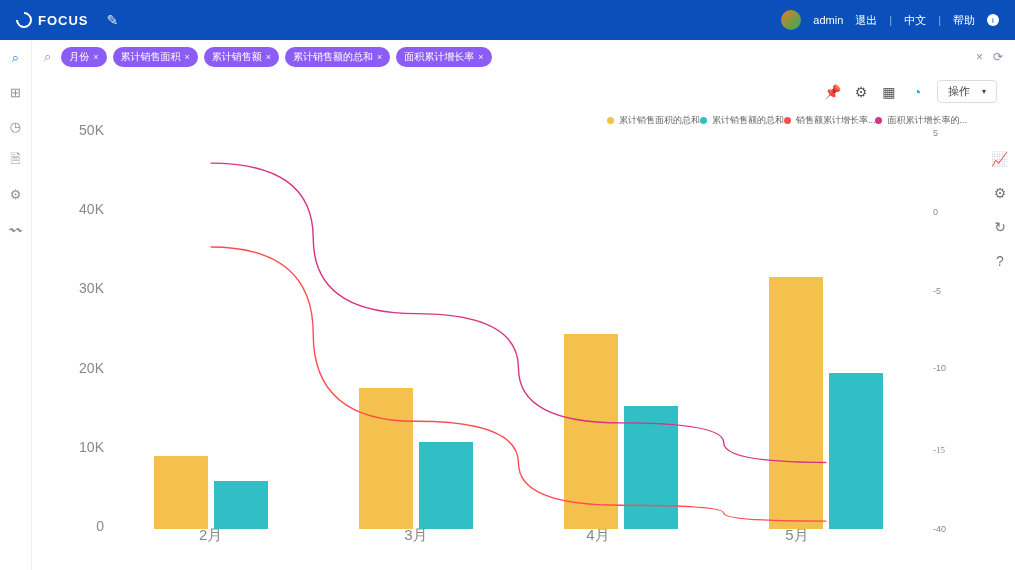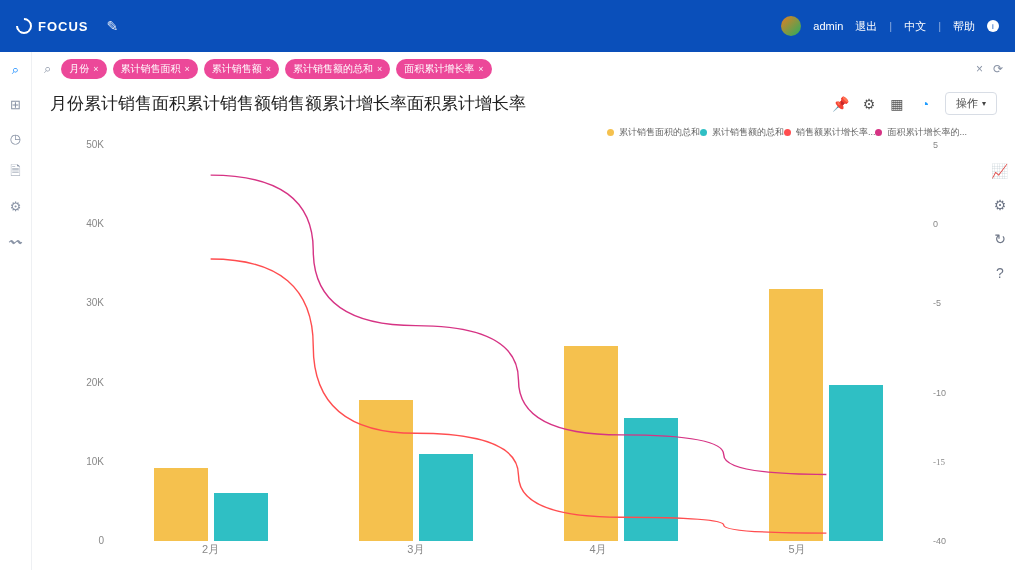--- a/index.html
+++ b/index.html
@@ -1,50 +1,50 @@
 <!DOCTYPE html>
 <html><head>
 <meta charset="utf-8">
 <style>
 * { margin:0; padding:0; box-sizing:border-box; font-family:-apple-system,BlinkMacSystemFont,"Segoe UI",sans-serif; }
 body { width:1015px; height:570px; overflow:hidden; background:#fff; }
-.header { height:52px; background:#0a4fba; display:flex; align-items:center; padding:0 16px; color:#fff; }
+.header { height:40px; background:#0a4fba; display:flex; align-items:center; padding:0 16px; color:#fff; }
 .logo { display:flex; align-items:center; gap:6px; font-weight:600; font-size:13px; letter-spacing:1px; }
 .logo-icon { width:16px; height:16px; border:2px solid #fff; border-radius:50%; border-left-color:transparent; transform:rotate(45deg); }
 .header-edit { margin-left:18px; font-size:14px; opacity:.9; cursor:pointer; }
 .spacer { flex:1; }
 .header-right { display:flex; align-items:center; gap:12px; font-size:11px; }
 .avatar { width:20px; height:20px; border-radius:50%; background:linear-gradient(135deg,#e67e22,#27ae60); }
 .hdr-link { cursor:pointer; }
 .hdr-sep { opacity:.5; }
 .main-wrap { display:flex; height:530px; }
 .sidebar { width:32px; background:#fff; border-right:1px solid #eef0f3; display:flex; flex-direction:column; align-items:center; padding-top:10px; gap:18px; color:#8a94a6; }
 .sidebar-item { width:16px; height:16px; display:flex; align-items:center; justify-content:center; cursor:pointer; font-size:13px; }
 .sidebar-item.active { color:#0a84ff; }
 .content { flex:1; position:relative; padding:0 8px; }
 .query-bar { display:flex; align-items:center; gap:6px; height:34px; padding:0 4px; }
 .q-search { color:#8a94a6; font-size:13px; margin-right:4px; }
 .chips { display:flex; gap:6px; flex-wrap:nowrap; }
-.chip { background:#ec4899; color:#fff; font-size:10px; padding:3px 8px; border-radius:10px; display:flex; align-items:center; gap:4px; cursor:pointer; }
+.chip { background:#8b5cf6; color:#fff; font-size:10px; padding:3px 8px; border-radius:10px; display:flex; align-items:center; gap:4px; cursor:pointer; }
 .chip-x { font-size:9px; opacity:.9; }
 .q-right { display:flex; align-items:center; gap:10px; color:#8a94a6; font-size:12px; }
 .title-row { display:flex; align-items:center; padding:6px 10px 4px; }
 .title { font-size:17px; font-weight:500; color:#222; }
 .title-tools { display:flex; align-items:center; gap:12px; color:#555; }
 .tool-ico { width:16px; height:16px; display:flex; align-items:center; justify-content:center; cursor:pointer; font-size:14px; }
 .tool-ico.blue { color:#1e9cff; }
-.ops-btn { border:1px solid #d8dde5; border-radius:4px; padding:3px 10px; font-size:11px; color:#444; display:flex; align-items:center; gap:4px; cursor:pointer; }
+.ops-btn { border:1px solid #d8dde5; border-radius:4px; padding:3px 10px; font-size:11px; color:#444; display:flex; align-items:center; gap:12px; cursor:pointer; }
 .chart-zone { position:relative; margin:4px 40px 0 30px; height:440px; }
 .legend { display:flex; justify-content:flex-end; font-size:9px; color:#666; height:18px; align-items:center; }
 .lg-item { display:flex; align-items:center; gap:5px; }
 .lg-swatch { width:7px; height:7px; border-radius:50%; }
 .plot { position:absolute; left:38px; right:38px; top:22px; bottom:22px; }
-.y-left { position:absolute; left:-36px; width:32px; text-align:right; font-size:10px; color:#888; }
+.y-left { position:absolute; left:-36px; width:32px; text-align:right; font-size:14px; color:#888; }
 .y-right { position:absolute; right:-36px; width:32px; text-align:left; font-size:9px; color:#888; }
-.x-lab { position:absolute; bottom:-16px; font-size:11px; color:#888; transform:translateX(-50%); }
+.x-lab { position:absolute; bottom:-16px; font-size:15px; color:#888; transform:translateX(-50%); }
 .bar { position:absolute; bottom:0; }
 .line { position:absolute; left:0; top:0; width:100%; height:100%; overflow:visible; }
 .right-tools { position:absolute; right:6px; top:110px; display:flex; flex-direction:column; gap:16px; color:#6e7687; }
 .rt-ico { width:18px; height:18px; display:flex; align-items:center; justify-content:center; cursor:pointer; font-size:14px; }
 </style>
 </head>
 <body>
 
 <div class="header">
   <div class="logo">
@@ -101,21 +101,20 @@
           </span>
       </div>
       <div class="spacer"></div>
       <div class="q-right">
         <span>×</span>
         <span>⟳</span>
       </div>
     </div>
 
     <div class="title-row">
-      <div class="title">月份累计销售面积累计销售额销售额累计增长率面积累计增长率</div>
       <div class="spacer"></div>
       <div class="title-tools">
         <span class="tool-ico">📌</span>
         <span class="tool-ico">⚙</span>
         <span class="tool-ico">▦</span>
         <span class="tool-ico blue">◔</span>
         <span class="ops-btn">
             <span>操作</span>
             <span style="font-size:8px;">▾</span>
           </span>
@@ -144,21 +143,21 @@
       <div class="plot" id="plot">
           <div class="y-left" style="bottom: -5px;">0</div>
           <div class="y-left" style="bottom: 74.2px;">10K</div>
           <div class="y-left" style="bottom: 153.4px;">20K</div>
           <div class="y-left" style="bottom: 232.6px;">30K</div>
           <div class="y-left" style="bottom: 311.8px;">40K</div>
           <div class="y-left" style="bottom: 391px;">50K</div>
           <div class="y-right" style="top: -5px;">5</div>
           <div class="y-right" style="top: 74.2px;">0</div>
           <div class="y-right" style="top: 153.4px;">-5</div>
-          <div class="y-right" style="top: 243px;">-10</div>
+          <div class="y-right" style="top: 230px;">-10</div>
           <div class="y-right" style="top: 311.8px; font-family: Liberation Serif, serif;">-15</div>
           <div class="y-right" style="top: 391px;">-40</div>
           <div class="x-lab" style="left: 102.625px;">2月</div>
           <div class="bar" style="left: 45.625px; width: 54px; height: 72.864px; background: rgb(245, 193, 78);"></div>
           <div class="bar" style="left: 105.625px; width: 54px; height: 48.312px; background: rgb(47, 191, 196);"></div>
           <div class="x-lab" style="left: 307.875px; margin-top: 36px;">3月</div>
           <div class="bar" style="left: 250.875px; width: 54px; height: 140.976px; background: rgb(245, 193, 78);"></div>
           <div class="bar" style="left: 310.875px; width: 54px; height: 87.12px; background: rgb(47, 191, 196);"></div>
           <div class="x-lab" style="left: 490px; margin-top: 44px;">4月</div>
           <div class="bar" style="left: 456.125px; width: 54px; height: 194.832px; background: rgb(245, 193, 78);"></div>

